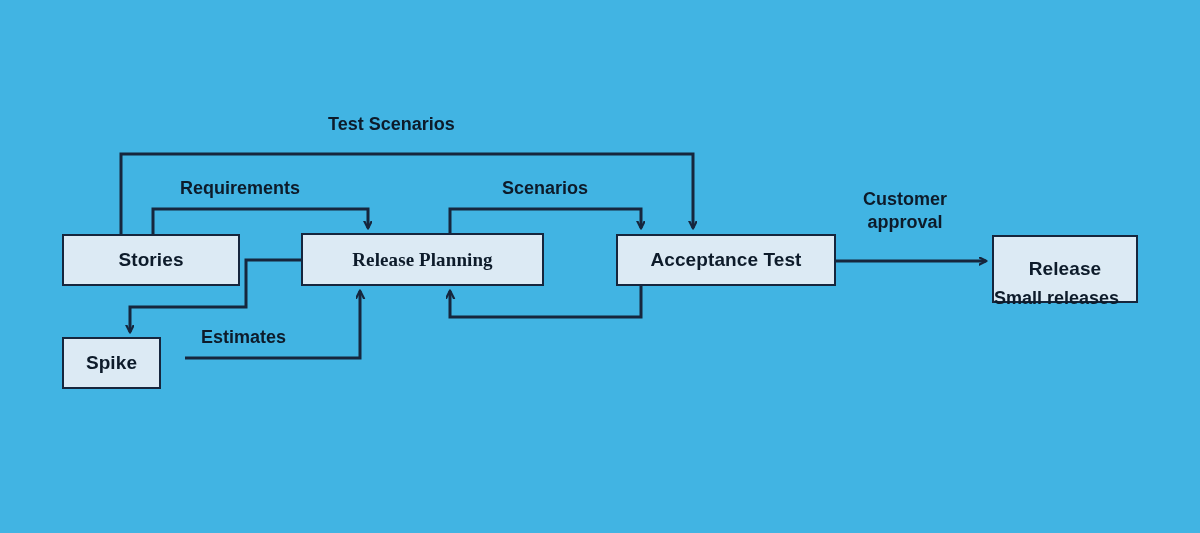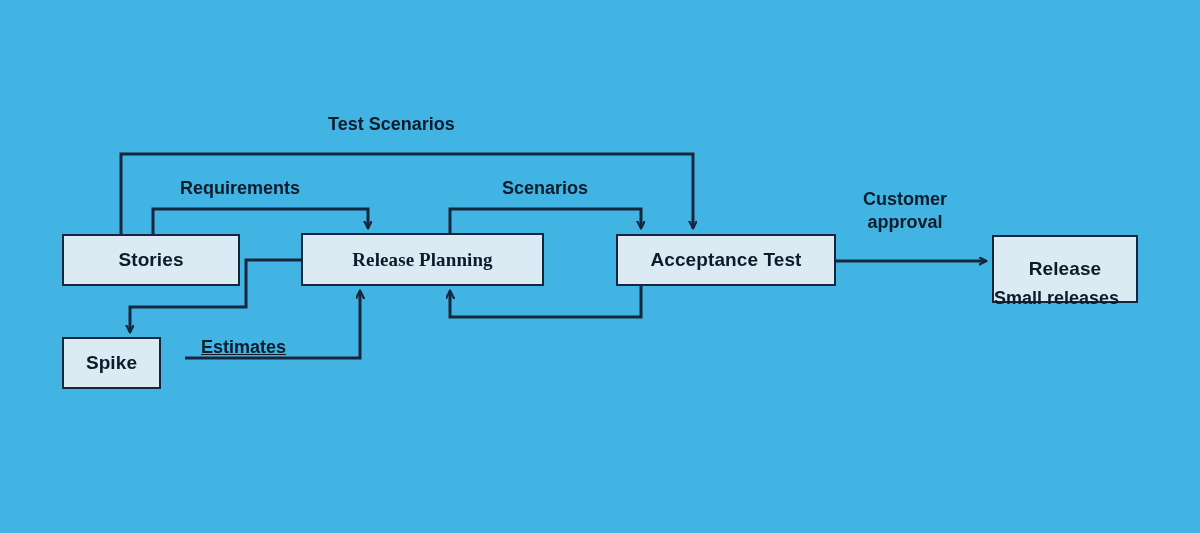--- a/index.html
+++ b/index.html
@@ -110,17 +110,17 @@
 
   <div class="edge-label" style="left:328px; top:113px;">Test Scenarios</div>
 
   <div class="edge-label" style="left:180px; top:177px;">Requirements</div>
 
   <div class="edge-label" style="left:502px; top:177px;">Scenarios</div>
 
   <div class="edge-label center" style="left:845px; top:188px; width:120px;">Customer
 approval</div>
 
-  <div class="edge-label" style="left:201px; top:336px;text-decoration:underline;">Estimates</div>
+  <div class="edge-label" style="left:201px; top:326px;">Estimates</div>
 
   <div class="note-label" style="left:994px; top:288px;">Small releases</div>
 
 </div>
 
 </body></html>

